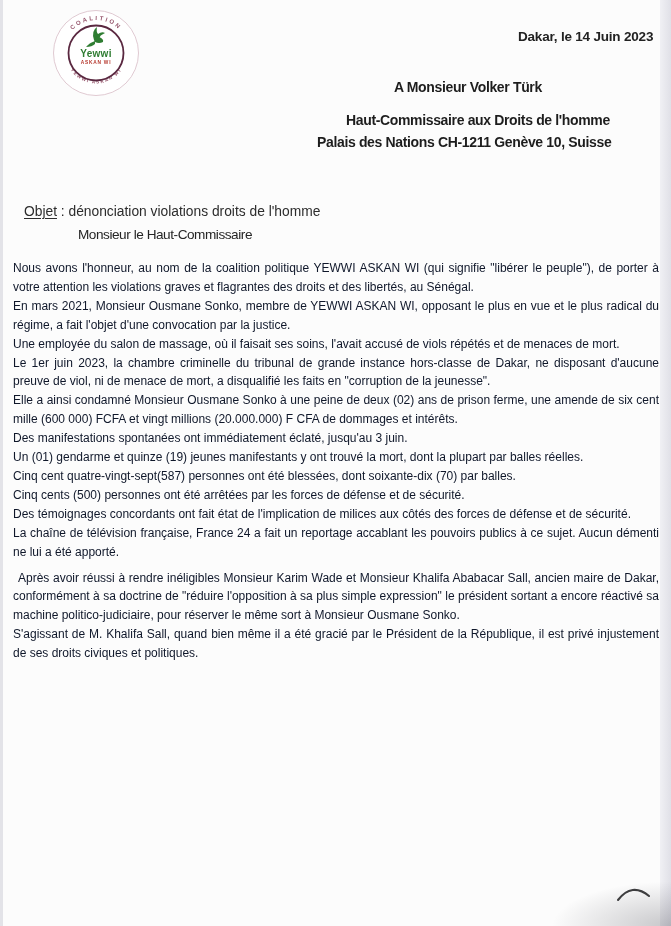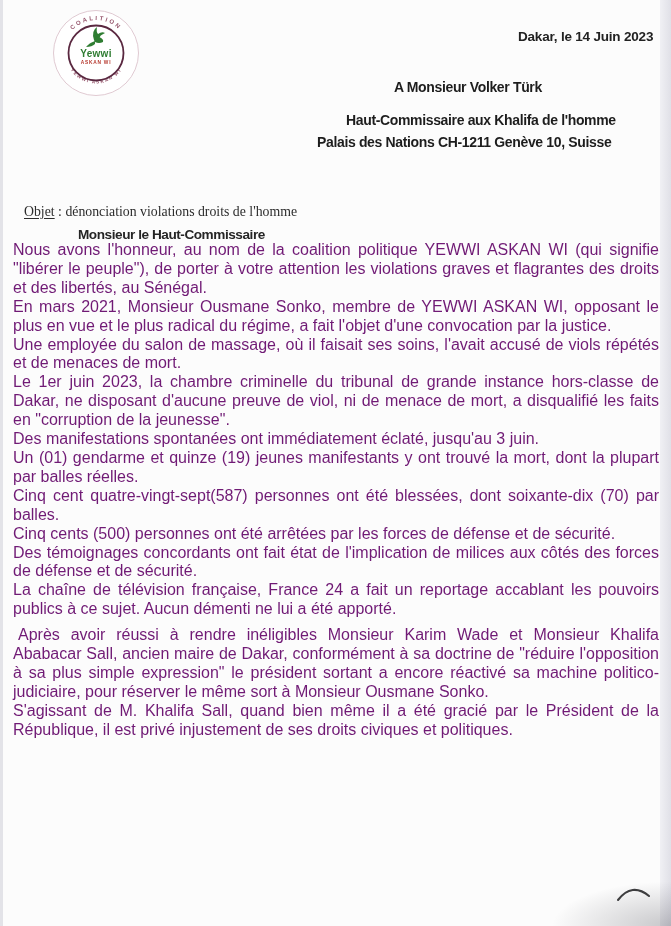--- a/index.html
+++ b/index.html
@@ -32,30 +32,30 @@
   .recipient-line{
     position:absolute;
     font-size:14px;font-weight:bold;color:#1d1d1d;letter-spacing:-0.35px;
     white-space:nowrap;
   }
   .r1{left:394px;top:79px;}
   .r2{left:346px;top:112px;}
   .r3{left:317px;top:134px;}
   .subject-line{
     position:absolute;left:24px;top:204px;
-    font-size:13.8px;color:#2c2c2c;font-family:Liberation Serif, serif;
+    font-size:13.8px;color:#2c2c2c;
   }
   .subject-label{text-decoration:underline;text-underline-offset:2px;}
   .salutation{
     position:absolute;left:78px;top:227px;
-    font-size:13.6px;font-weight:bold;letter-spacing:-0.45px;color:#252525;
+    font-size:13.6px;font-weight:normal;letter-spacing:-0.45px;color:#252525;
   }
   .body-text{
-    position:absolute;left:13px;top:241px;width:646px;
-    font-size:16px;line-height:18.9px;color:#701a75;
+    position:absolute;left:13px;top:259px;width:646px;
+    font-size:12px;line-height:18.9px;color:#0f172a;
     text-align:justify;
   }
   .body-text p{margin:0;padding:0;}
   .p-gap{margin-top:7px !important;}
   .p-indent{text-indent:5px;}
   .arc-mark{position:absolute;left:616px;top:885px;width:35px;height:18px;}
 </style>
 </head>
 <body>
 
@@ -82,34 +82,35 @@
     <path d="M43 32 Q37 34 34 38 Q40 38 43 35 Z" fill="#2f7d32"></path>
     <circle cx="46.5" cy="27.5" r="1.6" fill="#2f7d32"></circle>
   </g>
   <text x="44" y="47.5" text-anchor="middle" font-size="10" font-weight="bold" letter-spacing="0.3" fill="#2f7d32">Yewwi</text>
   <text x="44" y="54.5" text-anchor="middle" font-size="4.8" font-weight="bold" letter-spacing="0.8" fill="#b5372c">ASKAN WI</text>
 </svg>
 
 <div class="date-line">Dakar, le 14 Juin 2023</div>
 
 <div class="recipient-line r1">A Monsieur Volker Türk</div>
-<div class="recipient-line r2">Haut-Commissaire aux Khalifa de l'homme</div>
+<div class="recipient-line r2">Haut-Commissaire aux Droits de l'homme</div>
 <div class="recipient-line r3">Palais des Nations CH-1211 Genève 10, Suisse</div>
 
 <div class="subject-line">
   <span class="subject-label">Objet</span><span> : dénonciation violations droits de l'homme</span>
 </div>
 
 <div class="salutation">Monsieur le Haut-Commissaire</div>
 
 <div class="body-text">
   <p>Nous avons l'honneur, au nom de la coalition politique YEWWI ASKAN WI (qui signifie "libérer le peuple"), de porter à votre attention les violations graves et flagrantes des droits et des libertés, au Sénégal.</p>
   <p>En mars 2021, Monsieur Ousmane Sonko, membre de YEWWI ASKAN WI, opposant le plus en vue et le plus radical du régime, a fait l'objet d'une convocation par la justice.</p>
   <p>Une employée du salon de massage, où il faisait ses soins, l'avait accusé de viols répétés et de menaces de mort.</p>
   <p>Le 1er juin 2023, la chambre criminelle du tribunal de grande instance hors-classe de Dakar, ne disposant d'aucune preuve de viol, ni de menace de mort, a disqualifié les faits en "corruption de la jeunesse".</p>
+  <p>Elle a ainsi condamné Monsieur Ousmane Sonko à une peine de deux (02) ans de prison ferme, une amende de six cent mille (600 000) FCFA et vingt millions (20.000.000) F CFA de dommages et intérêts.</p>
   <p>Des manifestations spontanées ont immédiatement éclaté, jusqu'au 3 juin.</p>
   <p>Un (01) gendarme et quinze (19) jeunes manifestants y ont trouvé la mort, dont la plupart par balles réelles.</p>
   <p>Cinq cent quatre-vingt-sept(587) personnes ont été blessées, dont soixante-dix (70) par balles.</p>
   <p>Cinq cents (500) personnes ont été arrêtées par les forces de défense et de sécurité.</p>
   <p>Des témoignages concordants ont fait état de l'implication de milices aux côtés des forces de défense et de sécurité.</p>
   <p>La chaîne de télévision française, France 24 a fait un reportage accablant les pouvoirs publics à ce sujet. Aucun démenti ne lui a été apporté.</p>
   <p class="p-gap p-indent">Après avoir réussi à rendre inéligibles Monsieur Karim Wade et Monsieur Khalifa Ababacar Sall, ancien maire de Dakar, conformément à sa doctrine de "réduire l'opposition à sa plus simple expression" le président sortant a encore réactivé sa machine politico-judiciaire, pour réserver le même sort à Monsieur Ousmane Sonko.</p>
   <p>S'agissant de M. Khalifa Sall, quand bien même il a été gracié par le Président de la République, il est privé injustement de ses droits civiques et politiques.</p>
 </div>
 

